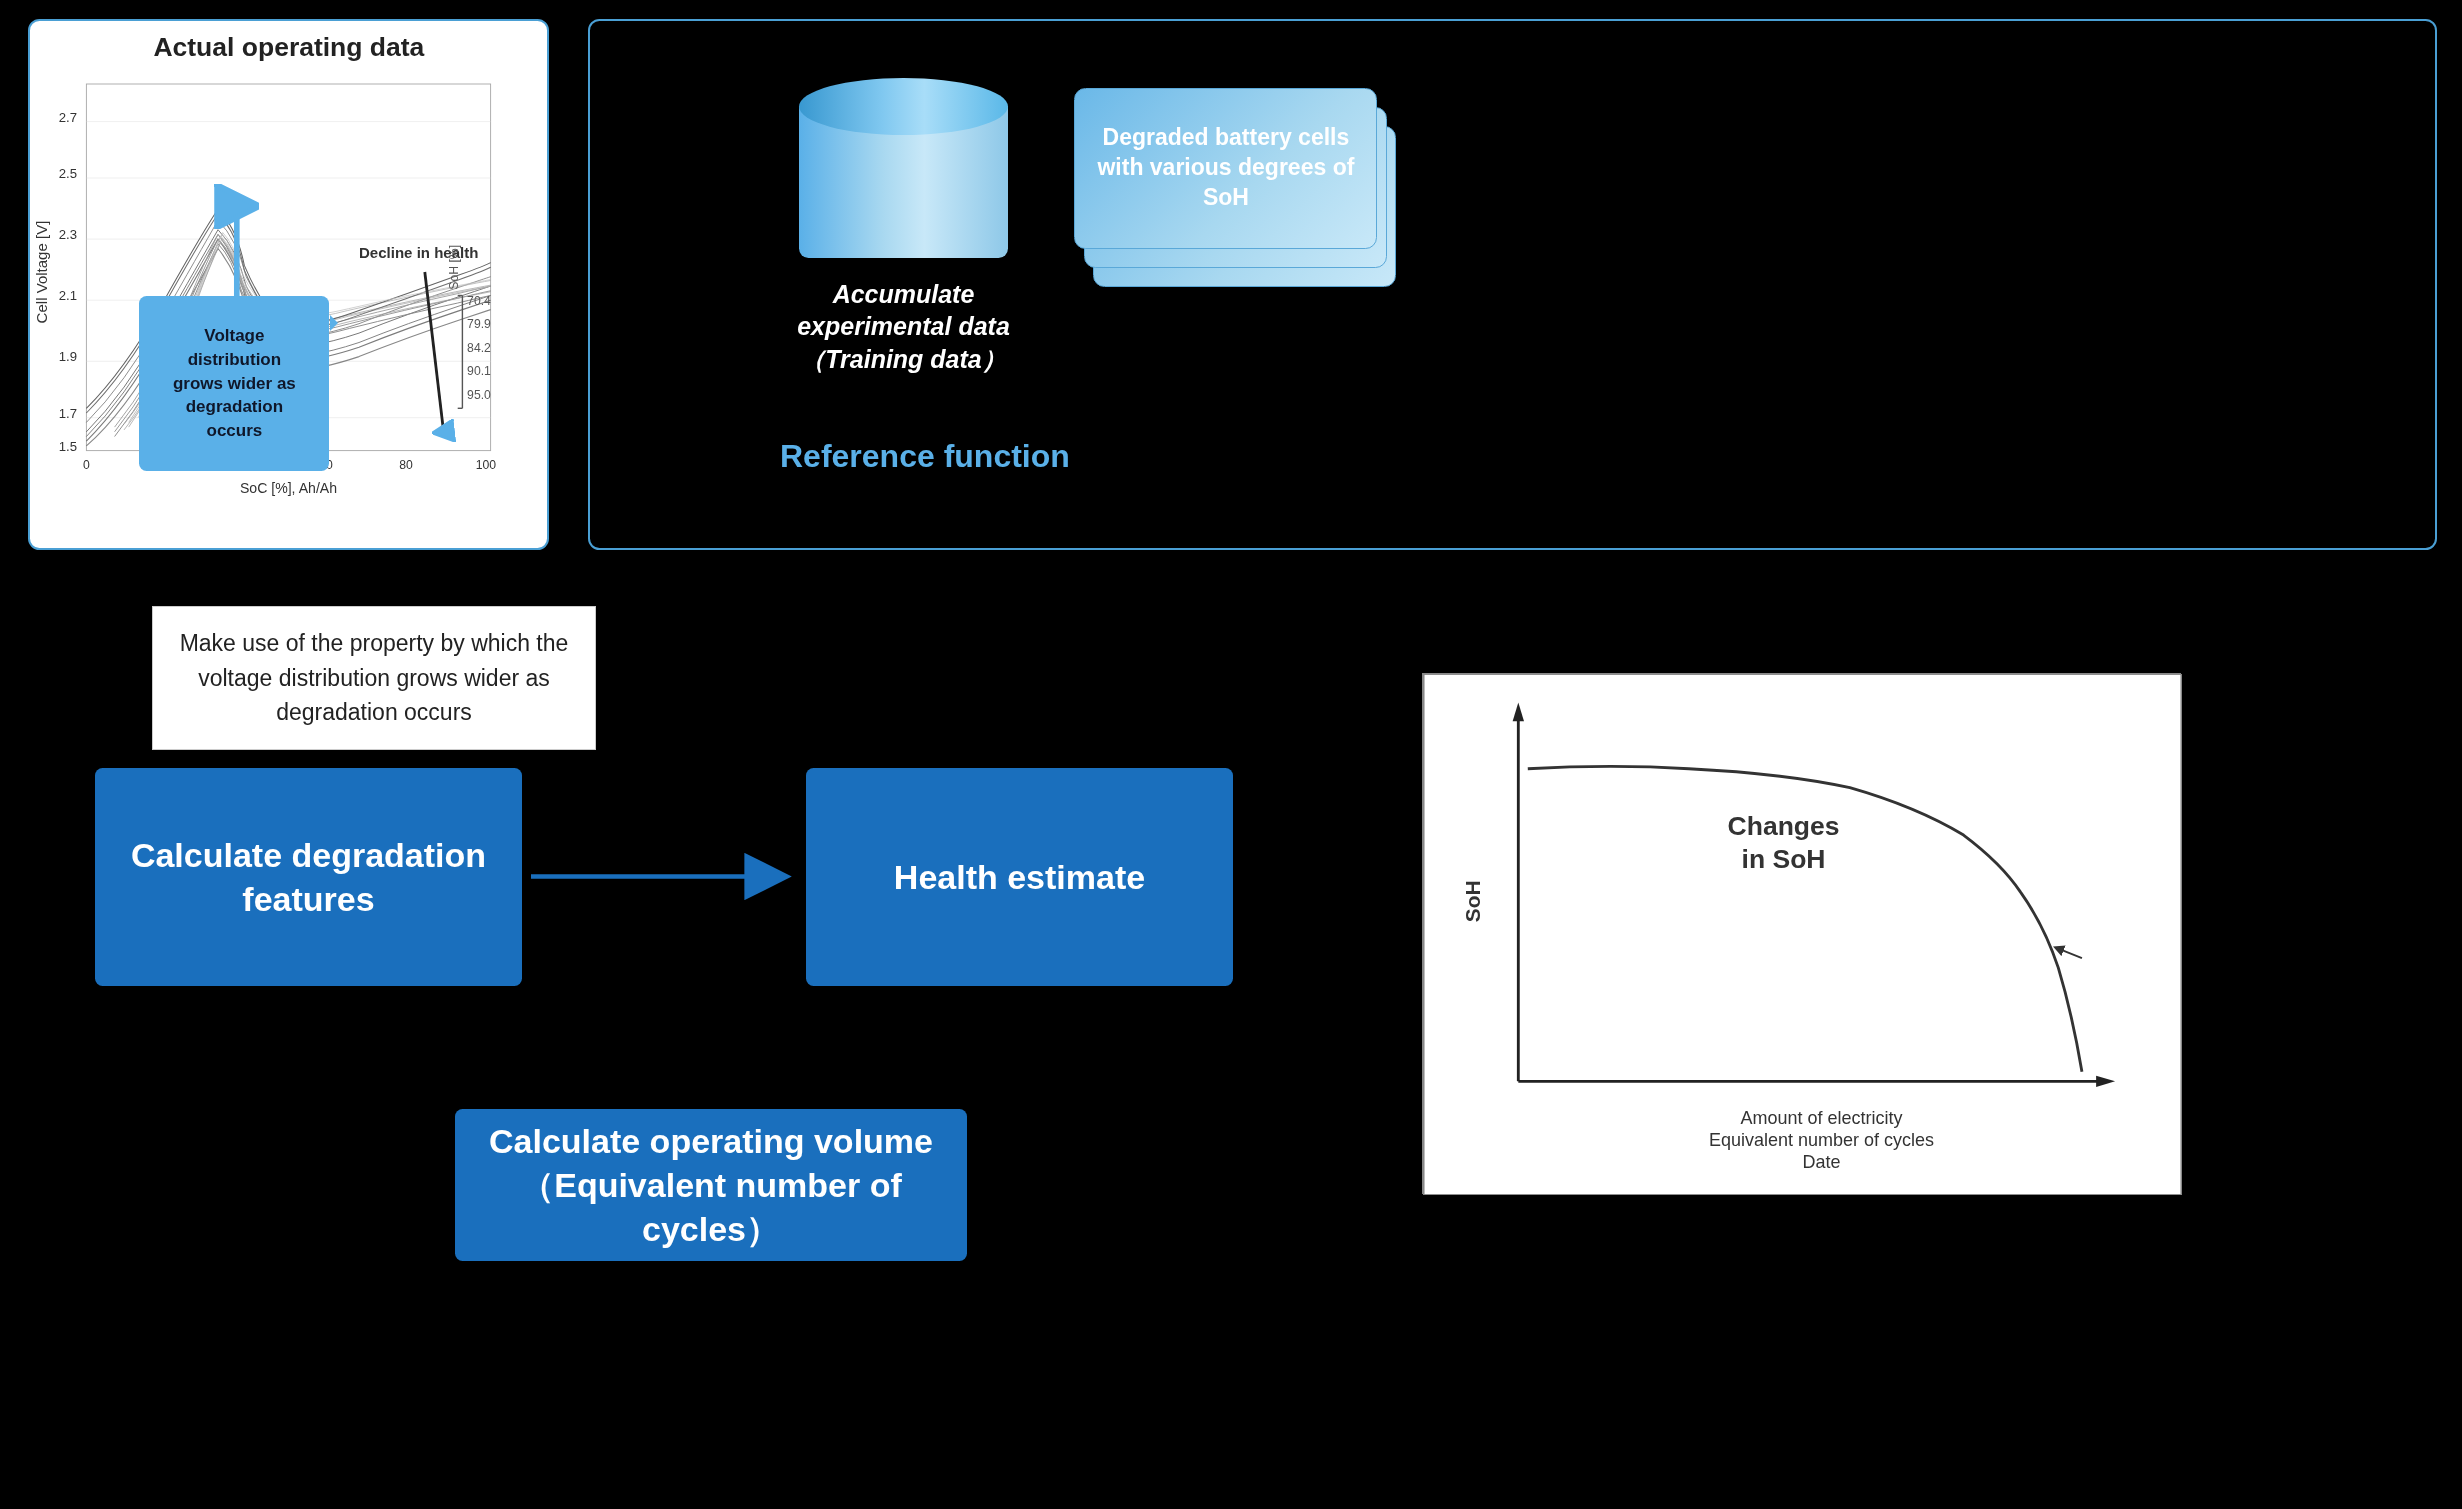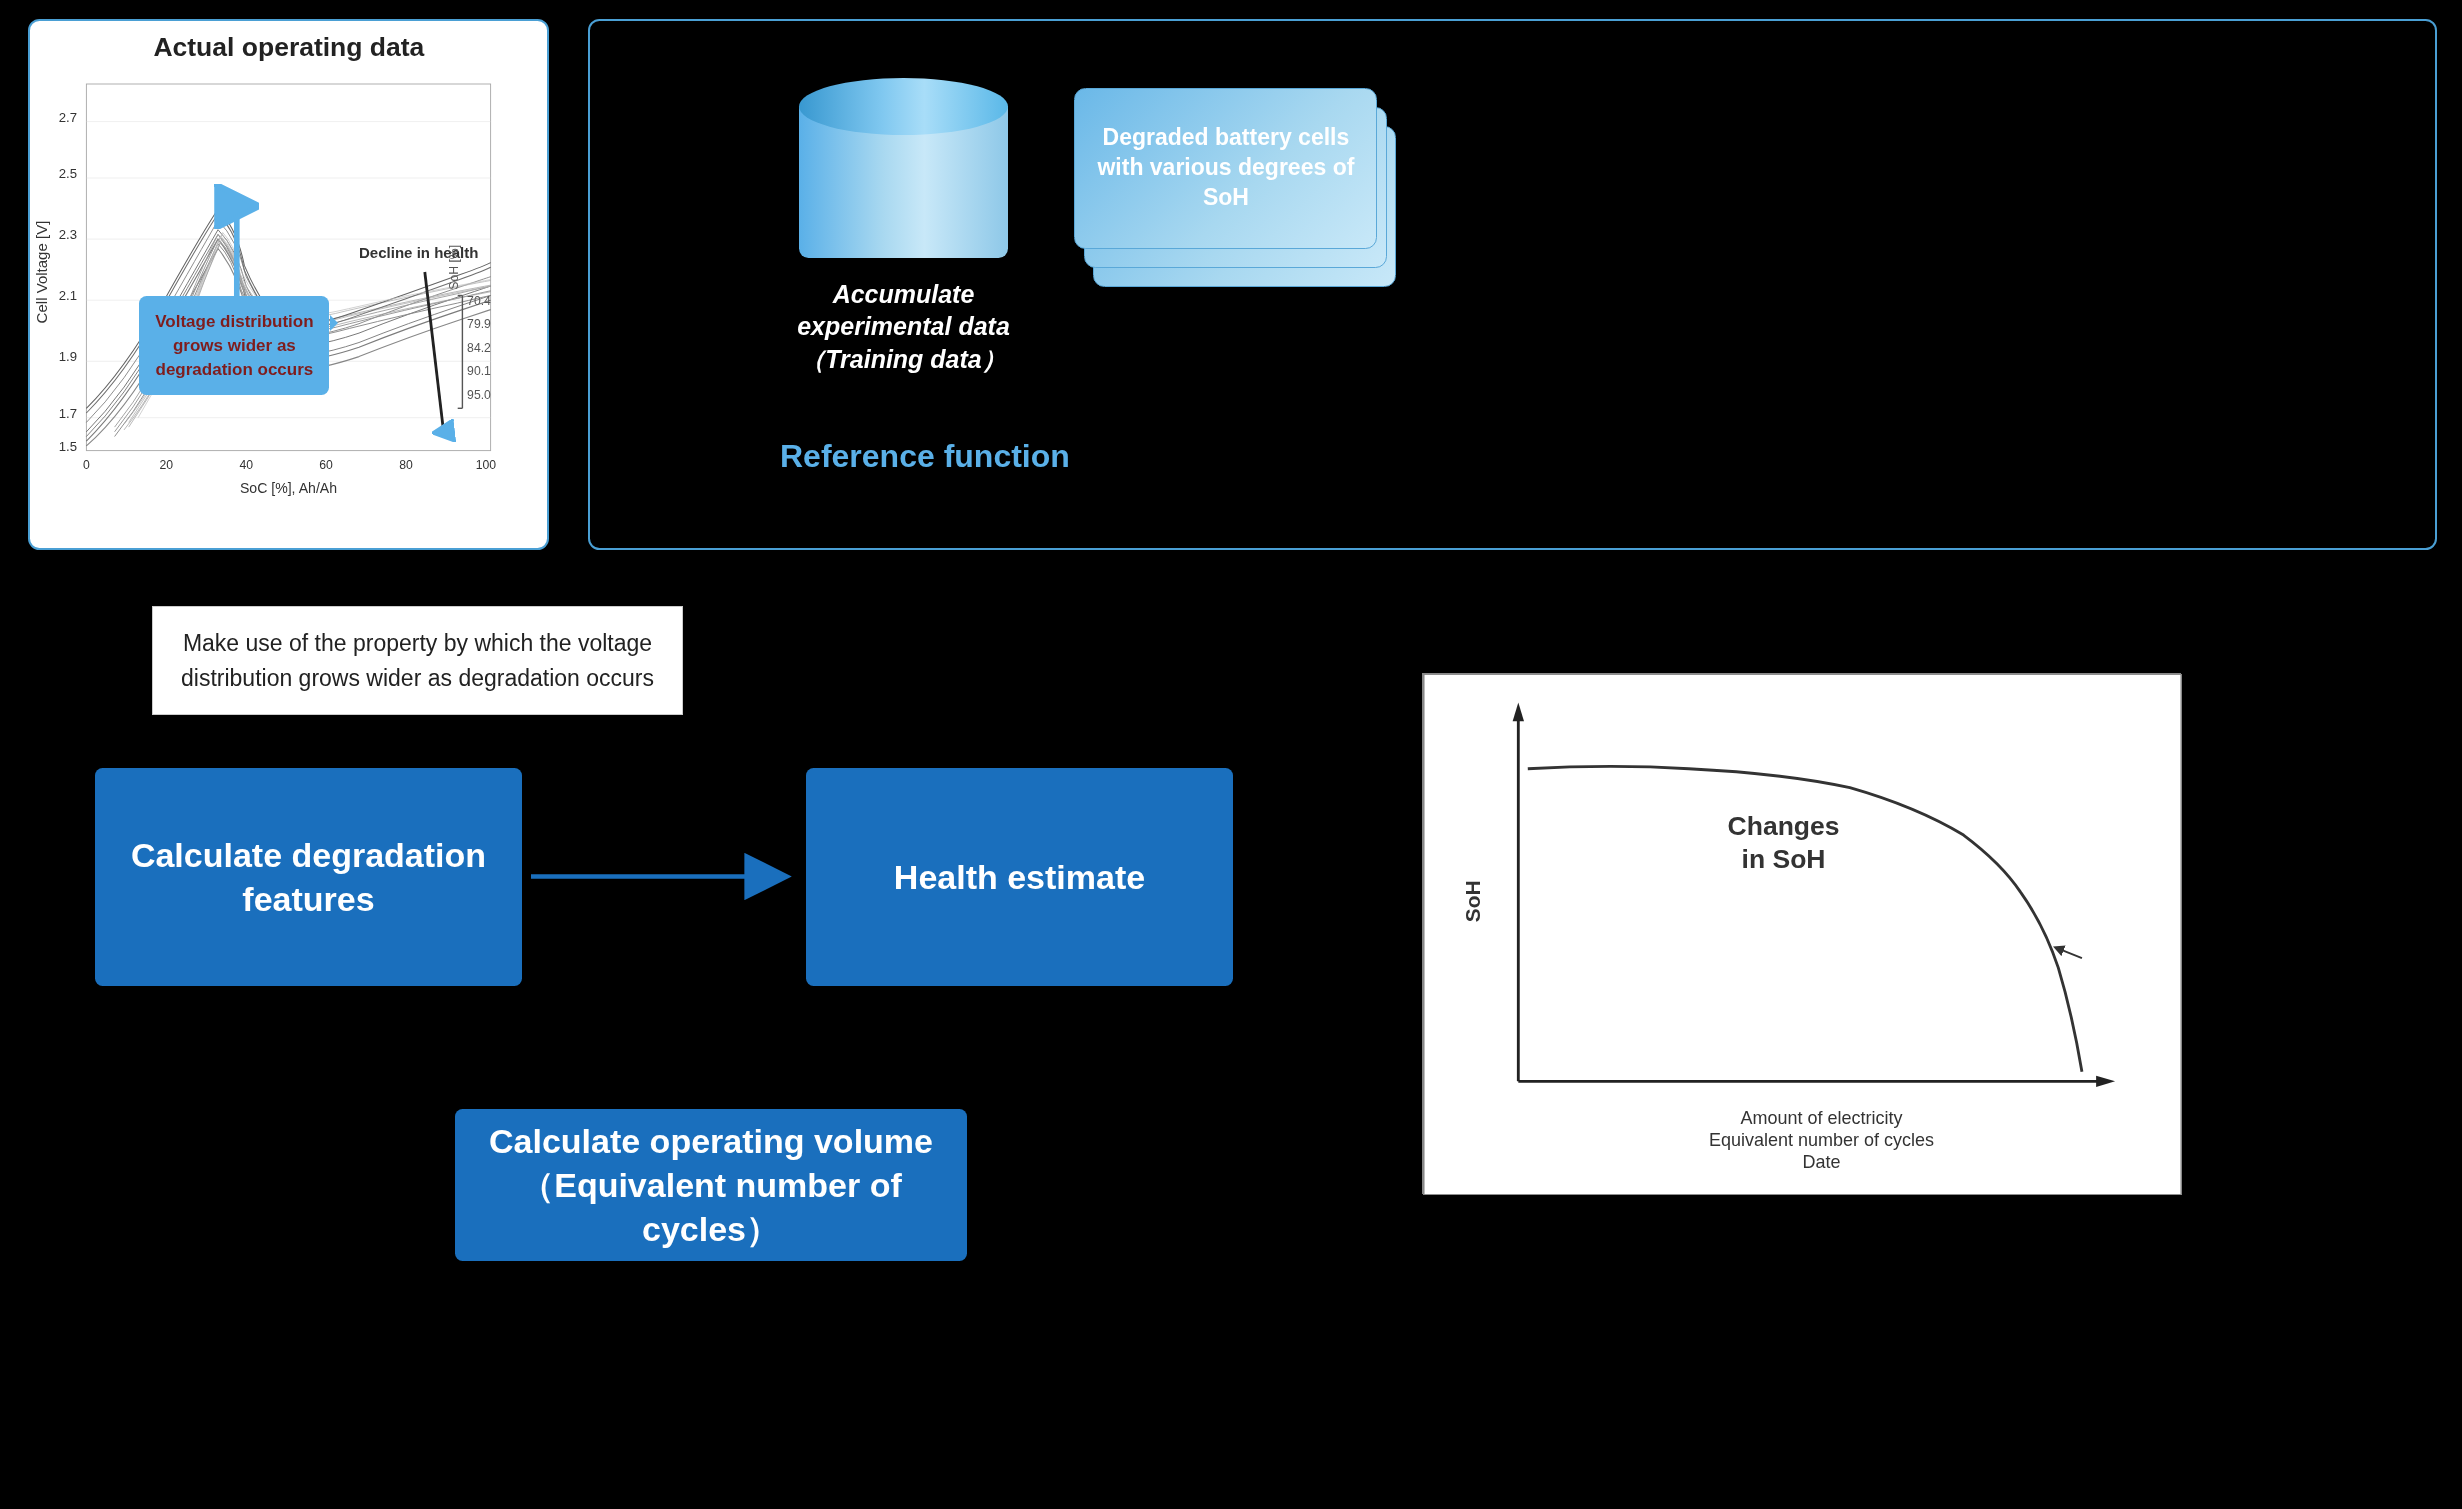--- a/index.html
+++ b/index.html
@@ -159,21 +159,21 @@
       top: 578px;
       width: 2462px;
       height: 929px;
     }
 
     
     .property-box {
       position: absolute;
       left: 152px;
       top: 28.4px;
-      width: 531px;
+      width: 444px;
       background: #fff;
       border: 1.9px solid #ccc;
       padding: 19px 24px;
       text-align: center;
       font-size: 23px;
       color: #222;
       line-height: 1.5;
     }
 
     
@@ -250,24 +250,24 @@
       border-right-color: #3a9fd4;
     }
 
     
     .voltage-bubble {
       position: absolute;
       left: 109px;
       top: 228px;
       width: 190px;
       background: #5ab0e8;
-      color: #7f1d1d;
+      color: #0f172a;
       font-size: 17px;
       font-weight: bold;
-      padding: 14px;
+      padding: 28px;
       border-radius: 7.6px;
       text-align: center;
       line-height: 1.4;
     }
 
     .voltage-bubble::after {
       content: '';
       position: absolute;
       right: -17px;
       top: 19px;

